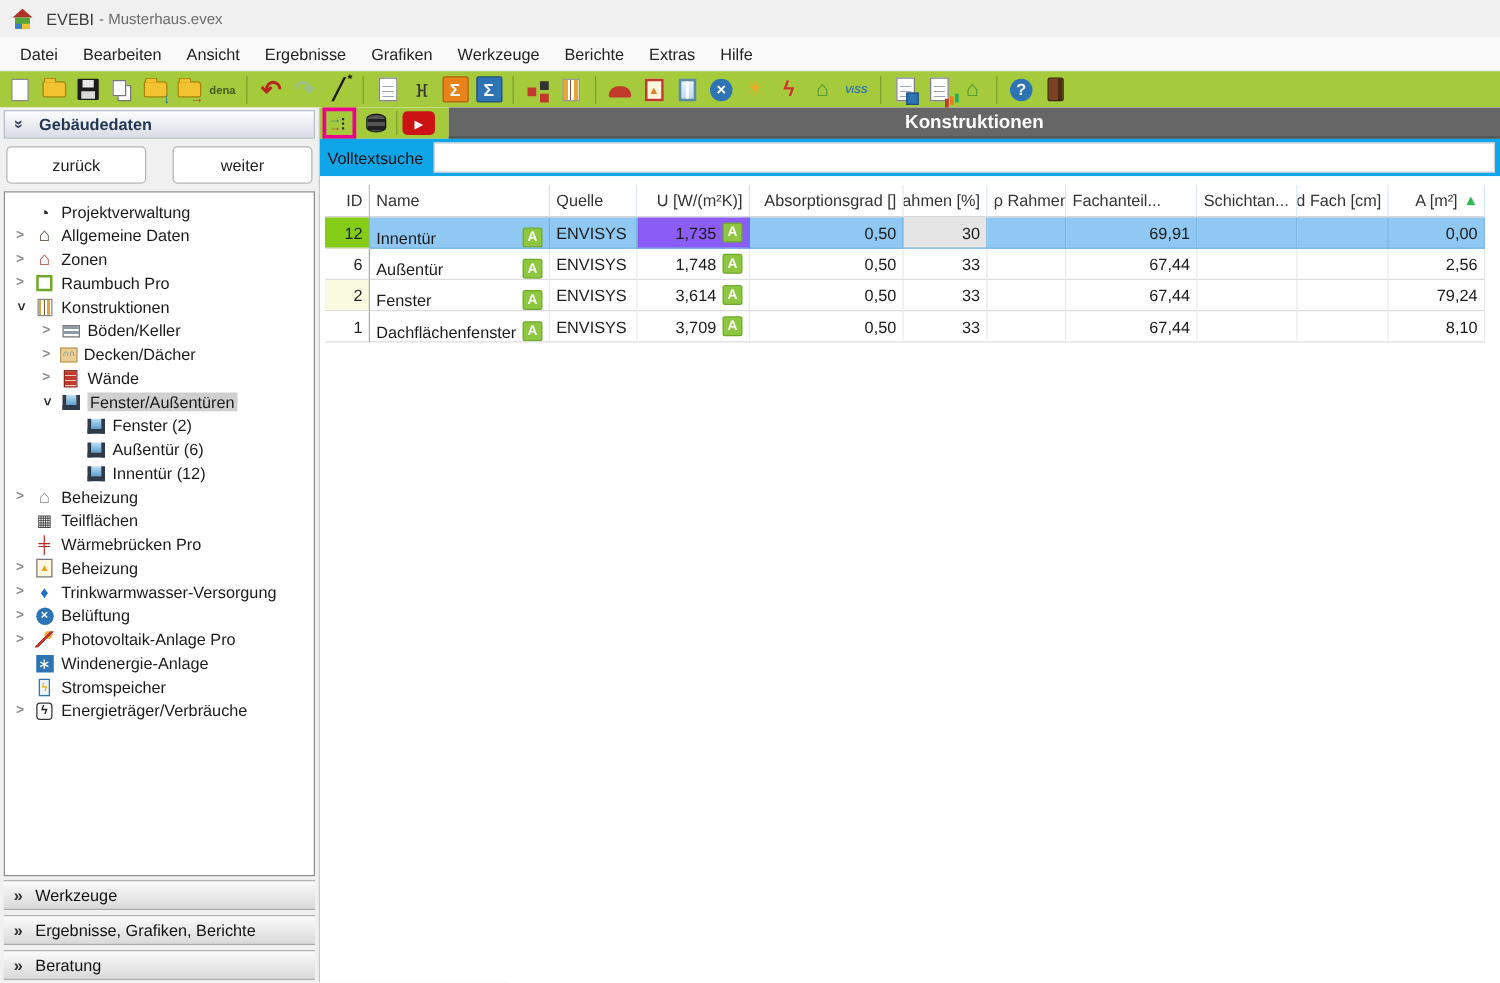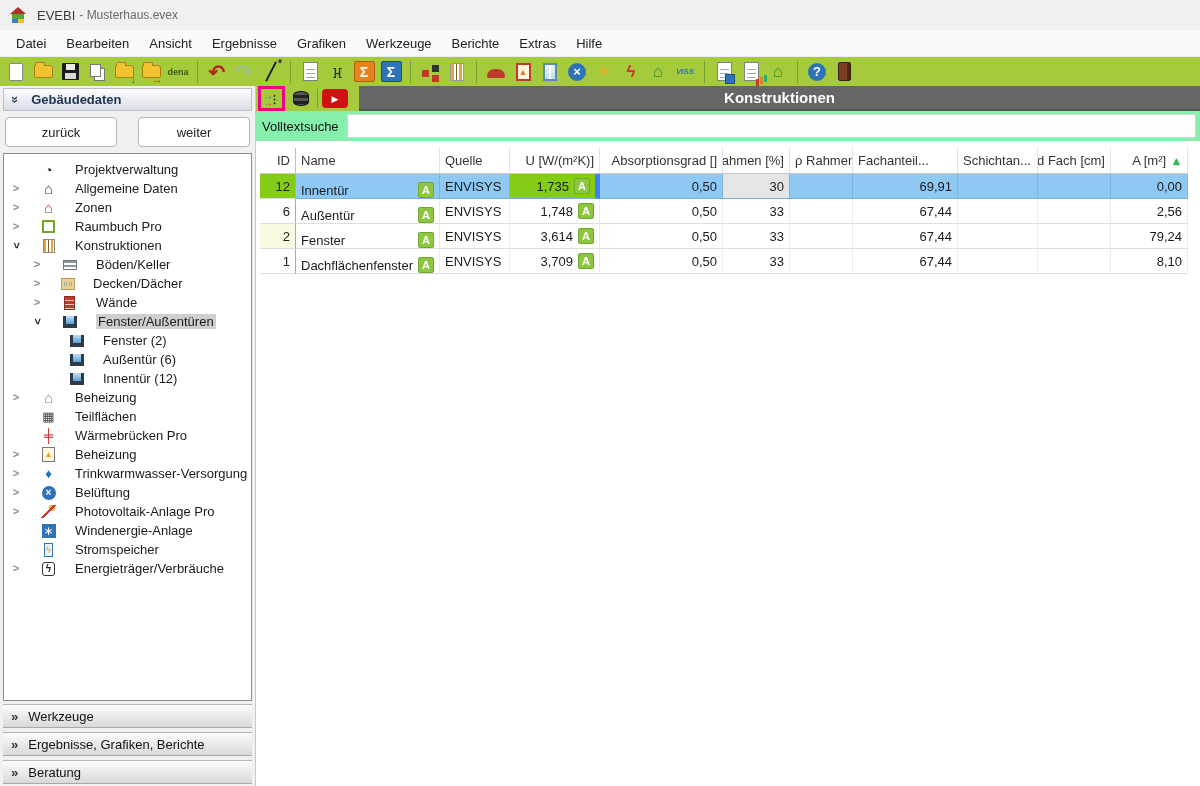--- a/index.html
+++ b/index.html
@@ -66,21 +66,21 @@
   .bodyrow { display:flex; height:700px; }
 
   
   .sidebar { width:256px; flex:none; background:#F0F0F0; padding:2px 3px 0 3px; display:flex; flex-direction:column; border-right:1px solid #C9C9C9; }
   .sb-header { height:23px; background:linear-gradient(#FEFEFE,#DADCE6); border:1px solid #B9BCC9; display:flex; align-items:center; padding-left:8px; gap:12px; }
   .sb-header .chev { transform:rotate(90deg); font-size:13px; font-weight:bold; color:#33415C; }
   .sb-header .sb-title { font-weight:bold; color:#223654; font-size:13px; }
   .sb-btnrow { display:flex; justify-content:space-between; padding:6px 2px 6px 2px; }
   .navbtn { width:112px; height:30px; background:#fff; border:1px solid #B5B5B5; border-radius:4px; font-size:13px; color:#222; display:flex; align-items:center; justify-content:center; font-family:inherit; }
   .tree { flex:1; background:#fff; border:1px solid #8E8E8E; overflow:hidden; padding-top:6px; }
-  .trow { display:flex; align-items:center; height:19px; gap:18px; }
+  .trow { display:flex; align-items:center; height:19px; gap:5px; }
   .lvl0 { padding-left:6px; } .lvl1 { padding-left:27px; } .lvl2 { padding-left:64px; }
   .exp { width:12px; flex:none; text-align:center; font-size:11px; color:#8a8a8a; font-weight:bold; line-height:1; }
   .exp.open { color:#222; transform:rotate(90deg); }
   .tlabel { white-space:nowrap; }
   .tlabel.sel { background:#CFCFCF; padding:0 2px; }
   .ti { width:17px; height:15px; flex:none; display:flex; align-items:center; justify-content:center; font-size:13px; }
   .i-clock::before { content:"◔"; color:#2b2b2b; font-size:14px; }
   .i-house::before { content:"⌂"; color:#4a3a2a; font-weight:bold; font-size:15px; }
   .i-zones::before { content:"⌂"; color:#B03A2E; font-weight:bold; font-size:15px; }
   .i-roombook { width:13px; height:13px; border:2px solid #6FA82B; background:#fff; }
@@ -116,21 +116,21 @@
   .topstrip { height:25px; display:flex; }
   .greenbox { width:103px; flex:none; background:#A5CB3D; display:flex; align-items:center; gap:4px; padding-left:2px; }
   .hl { border:3px solid #EC008C; height:25px; display:flex; align-items:center; padding:0 2px; margin-top:0; background:#A5CB3D; }
   .ic-transfer { display:flex; flex-direction:column; line-height:7px; font-size:10px; font-weight:bold; position:relative; padding-right:7px; }
   .ic-transfer .a1 { color:#2E74B5; } .ic-transfer .a2 { color:#C0392B; }
   .ic-transfer::after { content:"⋮"; position:absolute; right:0; top:0; font-size:11px; color:#222; line-height:14px; }
   .ic-db { width:16px; height:15px; background:linear-gradient(#555 0 3px,#222 3px 6px,#555 6px 9px,#222 9px 12px,#555 12px 15px); border-radius:8px/4px; border:1px solid #111; }
   .gsep { width:1px; height:19px; background:#7E9E2D; }
   .ic-yt { width:26px; height:19px; background:#CC1212; border-radius:4px; color:#fff; font-size:9px; display:flex; align-items:center; justify-content:center; }
   .graybar { flex:1; background:#666666; color:#fff; font-weight:bold; font-size:15px; display:flex; align-items:center; justify-content:center; border-bottom:2px solid #555; }
-  .searchrow { height:30px; background:#86efac; display:flex; align-items:center; padding-left:6px; gap:8px; }
+  .searchrow { height:30px; background:#0ea5e9; display:flex; align-items:center; padding-left:6px; gap:8px; }
   .searchrow label { color:#111; flex:none; }
   .searchrow input { flex:1; height:24px; margin-right:4px; border:1px solid #D4D4D4; background:#fff; font-family:inherit; font-size:13px; padding:0 5px; outline:none; }
 
   
   .tablewrap { padding:7px 0 0 4px; background:#fff; }
   .grid { display:grid; grid-template-columns:36px 144px 70px 90px 123px 67px 63px 105px 80px 73px 77px; width:928px; }
   .hc { height:26px; display:flex; align-items:center; padding:0 5px; color:#333; border-right:1px solid #D9E6F2; border-bottom:1px solid #C9C9C9; background:#fff; white-space:nowrap; overflow:hidden; }
   .hc.num { justify-content:flex-end; }
   .hc:first-child { border-right:1px solid #C0C0C0; }
   .sort { color:#2EBB4E; font-size:11px; margin-left:5px; text-shadow:0 0 1px #14702c; }
@@ -470,21 +470,21 @@
             <span>A [m²]</span>
             <span class="sort">▲</span>
           </div>
 
         <div class="cell idcell row-sel" style="background:#84cc16;">12</div>
         <div class="cell namecell row-sel" style="background:#8FC9F3;border-right:1px solid #79B4DE;border-bottom:1px solid #79B4DE;">
             <span>Innentür</span>
             <span class="badge">A</span>
           </div>
         <div class="cell row-sel" style="background:#8FC9F3;border-right:1px solid #79B4DE;border-bottom:1px solid #79B4DE;">ENVISYS</div>
-        <div class="cell ucell row-sel" style="background:#84cc16;border-right:5px solid #3b82f6;border-bottom:1px solid #79B4DE;">
+        <div class="cell ucell row-sel" style="background:#8b5cf6;border-right:1px solid #3b82f6;border-bottom:1px solid #79B4DE;">
             <span>1,735</span>
             <span class="badge">A</span>
           </div>
         <div class="cell num row-sel" style="background:#8FC9F3;border-right:1px solid #79B4DE;border-bottom:1px solid #79B4DE;">0,50</div>
         <div class="cell num row-sel" style="background:#e5e5e5;border-right:1px solid #79B4DE;border-bottom:1px solid #79B4DE;">30</div>
         <div class="cell row-sel" style="background:#8FC9F3;border-right:1px solid #79B4DE;border-bottom:1px solid #79B4DE;"></div>
         <div class="cell num row-sel" style="background:#8FC9F3;border-right:1px solid #79B4DE;border-bottom:1px solid #79B4DE;">69,91</div>
         <div class="cell row-sel" style="background:#8FC9F3;border-right:1px solid #79B4DE;border-bottom:1px solid #79B4DE;"></div>
         <div class="cell row-sel" style="background:#8FC9F3;border-right:1px solid #79B4DE;border-bottom:1px solid #79B4DE;"></div>
         <div class="cell num row-sel" style="background:#8FC9F3;border-bottom:1px solid #79B4DE;">0,00</div>

